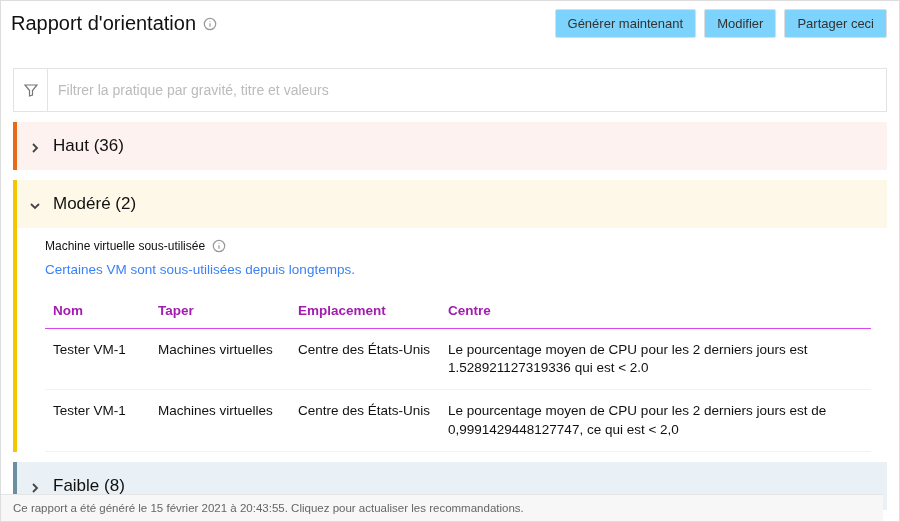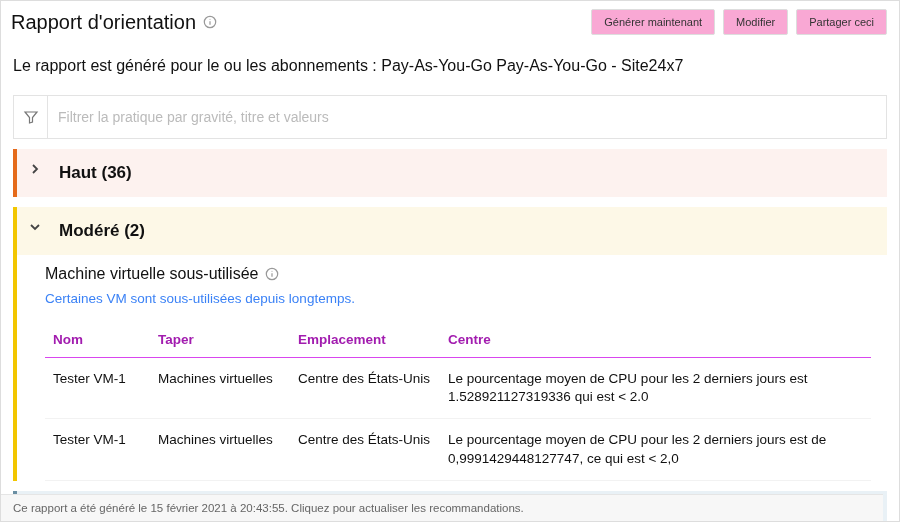--- a/index.html
+++ b/index.html
@@ -23,24 +23,24 @@
   }
   .title-wrap { display: flex; align-items: center; gap: 6px; }
   .title { font-size: 20px; font-weight: 400; }
   .info-icon {
     display: inline-flex; align-items: center; justify-content: center;
     width: 16px; height: 16px; color: #999;
   }
   .info-icon svg { width: 14px; height: 14px; }
   .actions { display: flex; gap: 8px; }
   .btn {
-    background: #f9a8d4;
+    background: #7dd3fc;
     border: 1px solid #ddd;
     padding: 6px 12px;
-    font-size: 11px;
+    font-size: 13px;
     color: #333;
     cursor: pointer;
     border-radius: 2px;
   }
 
   
   .body { padding: 0 12px 0 12px; }
   .subheading {
     font-size: 16px; font-weight: 400;
     margin: 12px 0 14px 0;
@@ -69,32 +69,31 @@
 
   
   .group {
     margin-top: 10px;
     border-left: 4px solid transparent;
   }
   .group-high { border-left-color: #e56a1a; background: #fdf2ef; }
   .group-moderate { border-left-color: #f2c600; background: #fdf8e7; }
   .group-low { border-left-color: #6a8fa3; background: #e9f1f6; }
   .group-header {
-    display: flex; align-items: flex-start; gap: 16px;
+    display: flex; align-items: flex-end; gap: 10px;
     padding: 14px 12px;
     font-size: 17px;
     cursor: pointer;
-    font-weight: bold;
   }
   .chevron { display: inline-flex; width: 14px; height: 14px; color: #444; }
   .chevron svg { width: 12px; height: 12px; }
 
   
   .subsection { background: #fff; padding: 10px 16px 0 28px; }
-  .sub-title { font-size: 16px; display: flex; align-items: center; gap: 6px; }
+  .sub-title { font-size: 12px; display: flex; align-items: center; gap: 6px; }
   .sub-desc { color: #3b82f6; font-size: 13.5px; margin: 8px 0 16px 0; }
 
   
   .tbl { width: 100%; border-collapse: collapse; font-size: 13.5px; }
   .tbl th {
     text-align: left; font-weight: 700; color: #a21caf;
     border-bottom: 1px solid #d946ef;
     padding: 10px 8px;
   }
   .tbl td {
@@ -134,21 +133,20 @@
     </div>
     <div class="actions">
       <button class="btn">Générer maintenant</button>
       <button class="btn">Modifier</button>
       <button class="btn">Partager ceci</button>
     </div>
   </div>
 
   <div class="body">
 
-    <div class="subheading">Le rapport est généré pour le ou les abonnements : Pay-As-You-Go Pay-As-You-Go - Site24x7</div>
 
     <div class="filter-row">
       <div class="filter-icon-box">
         <svg viewBox="0 0 16 16" fill="none" stroke="currentColor" stroke-width="1.2">
             <path d="M2 3h12l-4.5 5.5V13l-3 1V8.5L2 3z"></path>
           </svg>
       </div>
       <input class="filter-input" type="text" placeholder="Filtrer la pratique par gravité, titre et valeurs" style="">
     </div>
 

